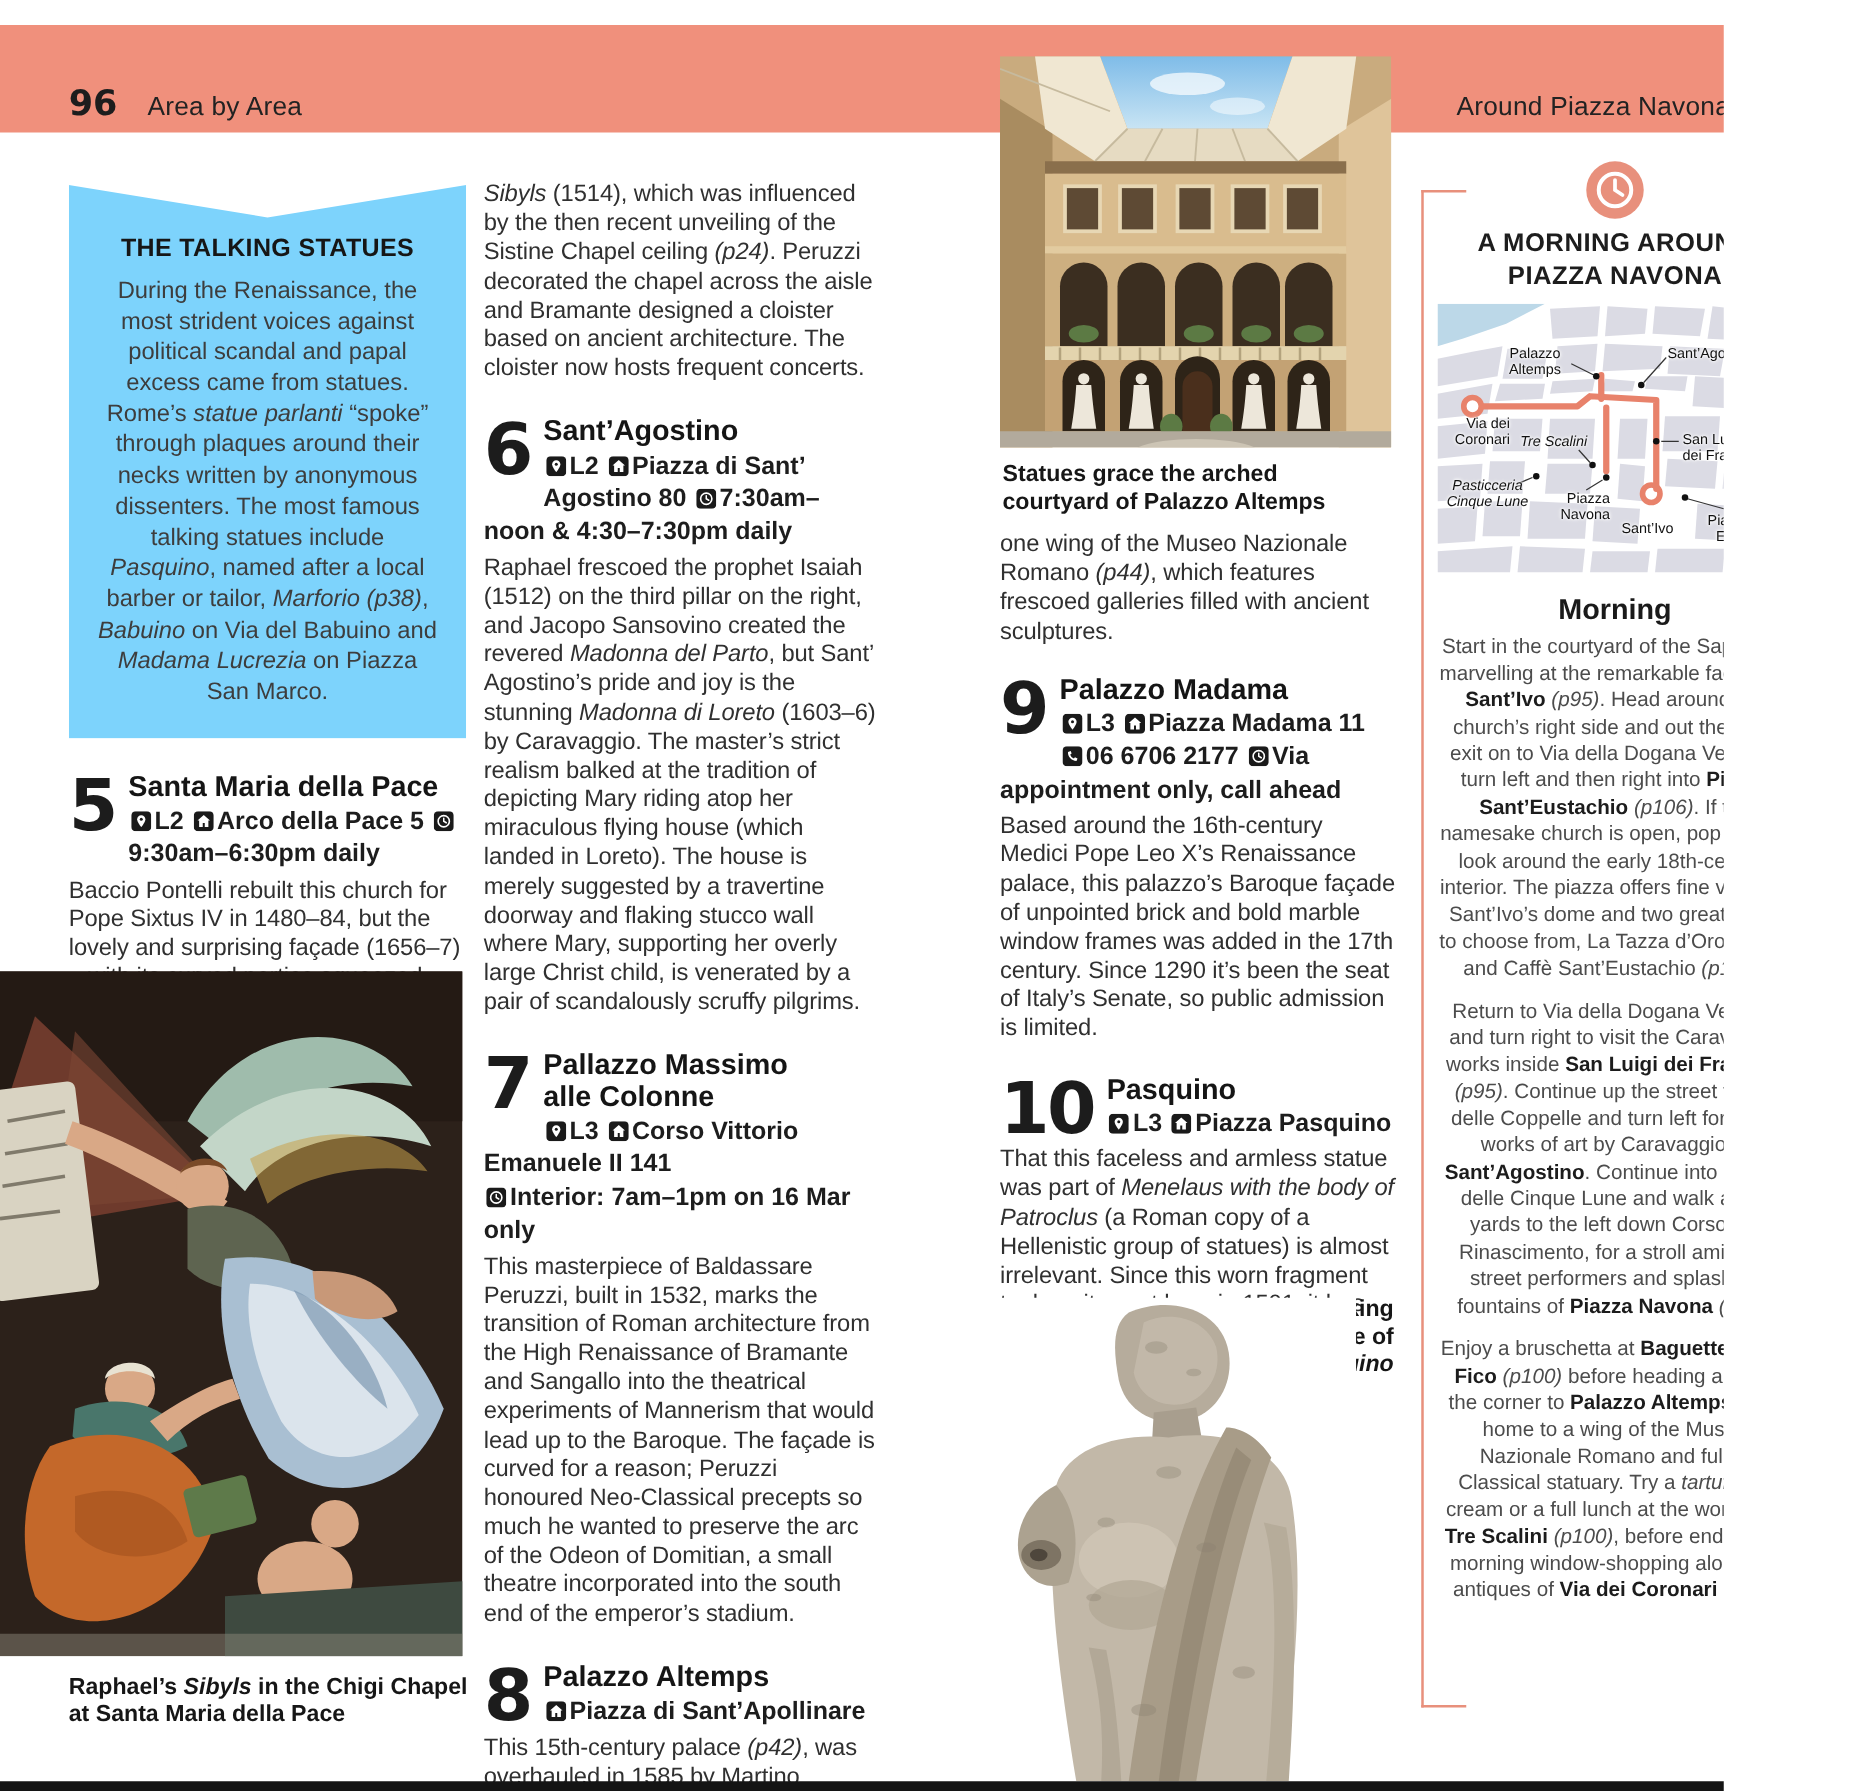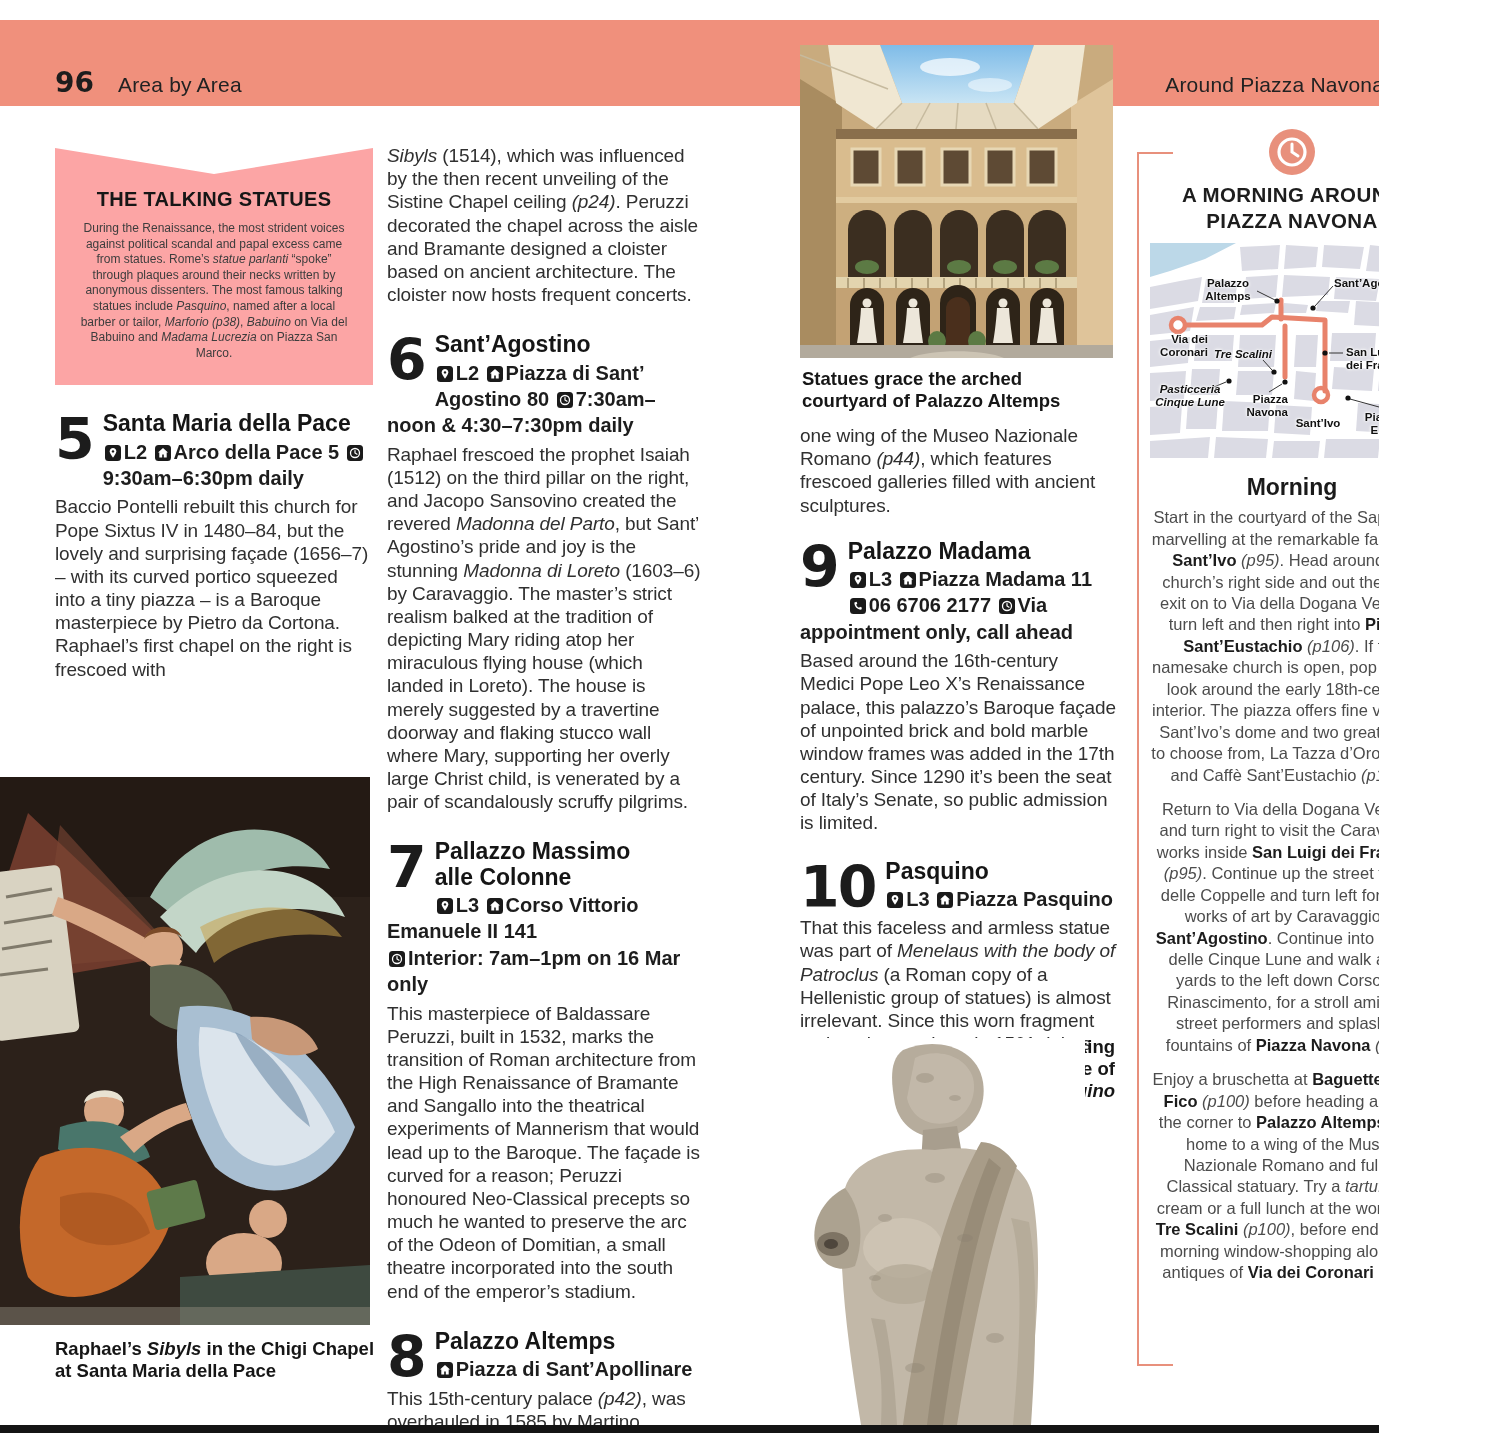--- a/index.html
+++ b/index.html
@@ -11,45 +11,45 @@
   .header-right{position:absolute;right:55px;top:46px;display:flex;align-items:baseline;gap:22px;}
   .pagenum{font-size:28px;font-weight:bold;color:#1d1d1d;font-family:"DejaVu Sans",sans-serif;}
   .section-name{font-size:21px;color:#222;letter-spacing:.2px;}
   
   .col{position:absolute;}
   #col1{left:55px;top:148px;width:318px;}
   #col2{left:387px;top:144px;width:317px;}
   #col3{left:800px;top:424px;width:316px;}
   p.body{font-size:19px;line-height:1.22;margin:0;color:#303030;letter-spacing:-0.1px;}
   
-  .gray-box{background:#fca5a5;clip-path:polygon(0 0,50% 26px,100% 0,100% 100%,0 100%);
+  .gray-box{background:#7dd3fc;clip-path:polygon(0 0,50% 26px,100% 0,100% 100%,0 100%);
             padding:40px 23px 24px;text-align:center;}
   .gray-box h2{font-size:20px;margin:0 0 10px;color:#161616;letter-spacing:.3px;}
-  .gray-box p{font-size:12px;line-height:1.3;color:#3d3d3d;margin:0;}
+  .gray-box p{font-size:19px;line-height:1.3;color:#3d3d3d;margin:0;}
   
   .entry{margin-top:26px;}
   .entry .num{float:left;font-size:57px;font-weight:bold;line-height:.92;margin:2px 10px 0 0;
               color:#1c1c1c;font-family:"DejaVu Sans",sans-serif;letter-spacing:-2px;}
   .entry h3{font-size:23px;margin:0;line-height:1.1;color:#151515;white-space:pre-line;}
   .entry .info{font-size:20px;font-weight:bold;line-height:1.32;color:#1d1d1d;margin-top:2px;}
   .entry p.body{clear:both;margin-top:4px;}
   .icon-tile{display:inline-block;width:16px;height:16px;vertical-align:-2px;margin:0 3px 0 2px;}
   
   .photo{position:absolute;display:block;}
   .caption{position:absolute;font-weight:bold;font-size:18.5px;line-height:1.18;color:#161616;}
   .statue-label{position:absolute;left:965px;top:1036px;width:150px;text-align:right;
                 font-weight:bold;font-size:18.5px;line-height:1.2;color:#161616;}
   
   .frame-part{position:absolute;background:#E8907C;}
   .clock-badge{position:absolute;left:1268px;top:128px;width:48px;height:48px;}
   #sidebar{position:absolute;left:1139px;top:152px;width:306px;}
   #sidebar .sb-inner{padding:30px 11px 0;}
   .sb-title{text-align:center;font-size:20.5px;font-weight:bold;color:#1d1d1d;
             line-height:1.25;letter-spacing:.4px;white-space:pre-line;}
-  .mapbox{position:relative;width:284px;height:215px;margin:10px auto 0;font-weight:bold;}
+  .mapbox{position:relative;width:284px;height:215px;margin:10px auto 0;}
   .map-label{position:absolute;font-size:11.5px;line-height:1.12;color:#111;white-space:pre-line;
              text-shadow:0 0 2px #fff,0 0 3px #fff,0 0 4px #fff;}
   .map-label.it{font-style:italic;}
   .sb-heading{text-align:center;font-size:23px;font-weight:bold;color:#1a1a1a;margin:16px 0 6px;}
   .sb-para{font-size:16.5px;line-height:1.3;color:#4c4c4c;text-align:center;margin:0 0 13px;}
   .sb-para b{color:#1c1c1c;}
 </style>
 </head>
 <body>
 

